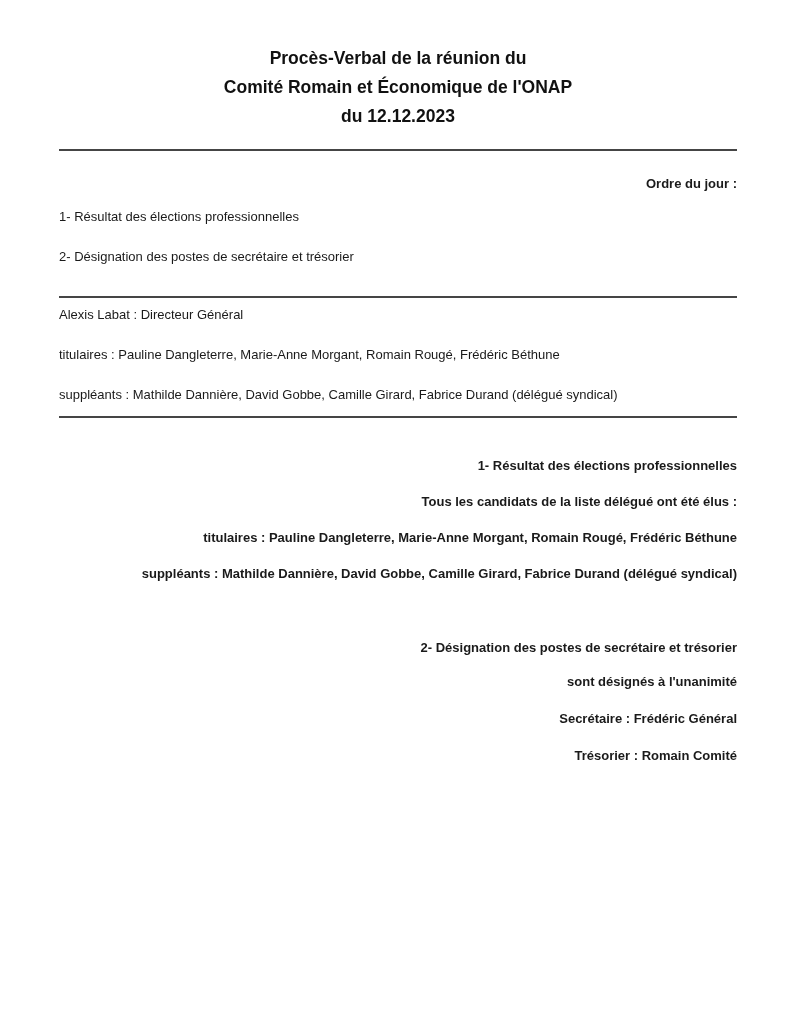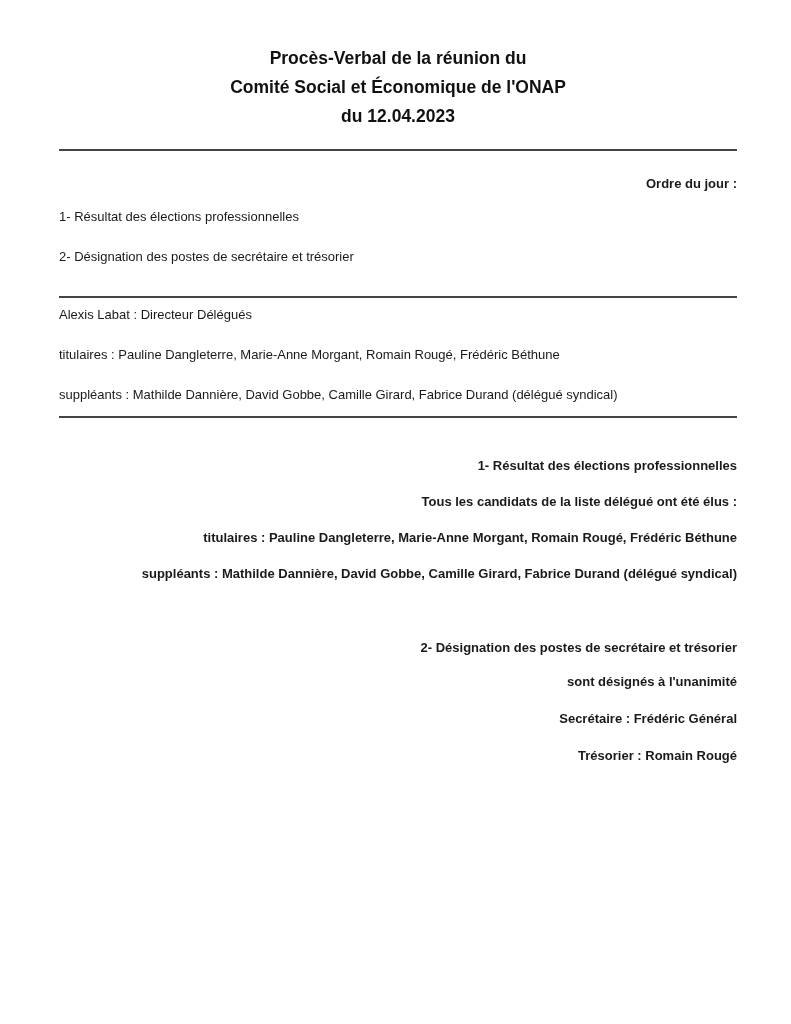--- a/index.html
+++ b/index.html
@@ -57,49 +57,49 @@
   .s2-secretaire   { margin-top: 21px; }
   .s2-tresorier    { margin-top: 21px; }
 </style>
 </head>
 <body>
 
 <div class="page">
 
   <header class="title-block">
     <div>Procès-Verbal de la réunion du</div>
-    <div>Comité Social et Économique de l'ONAP</div>
-    <div>du 12.04.2023</div>
+    <div>Comité Romain et Économique de l'ONAP</div>
+    <div>du 12.12.2023</div>
   </header>
 
   <hr class="rule rule-1">
 
   <section>
     <p class="bold indent agenda-heading">Ordre du jour :</p>
     <p class="agenda-item-1">1- Résultat des élections professionnelles</p>
     <p class="agenda-item-2">2- Désignation des postes de secrétaire et trésorier</p>
   </section>
 
   <hr class="rule rule-2">
 
   <section>
-    <p class="att-director">Alexis Labat : Directeur Délégués</p>
+    <p class="att-director">Alexis Labat : Directeur Général</p>
     <p class="att-titulaires">titulaires : Pauline Dangleterre, Marie-Anne Morgant, Romain Rougé, Frédéric Béthune</p>
     <p class="att-suppleants">suppléants : Mathilde Dannière, David Gobbe, Camille Girard, Fabrice Durand (délégué syndical)</p>
   </section>
 
   <hr class="rule rule-3">
 
   <section>
     <p class="bold s1-heading">1- Résultat des élections professionnelles</p>
     <p class="bold s1-line1">Tous les candidats de la liste délégué ont été élus :</p>
     <p class="bold s1-titulaires">titulaires : Pauline Dangleterre, Marie-Anne Morgant, Romain Rougé, Frédéric Béthune</p>
     <p class="bold s1-suppleants">suppléants : Mathilde Dannière, David Gobbe, Camille Girard, Fabrice Durand (délégué syndical)</p>
   </section>
 
   <section>
     <p class="bold s2-heading">2- Désignation des postes de secrétaire et trésorier</p>
     <p class="bold s2-line1">sont désignés à l'unanimité</p>
     <p class="bold s2-secretaire">Secrétaire : Frédéric Général</p>
-    <p class="bold s2-tresorier">Trésorier : Romain Rougé</p>
+    <p class="bold s2-tresorier">Trésorier : Romain Comité</p>
   </section>
 
 </div>
 
 </body></html>

